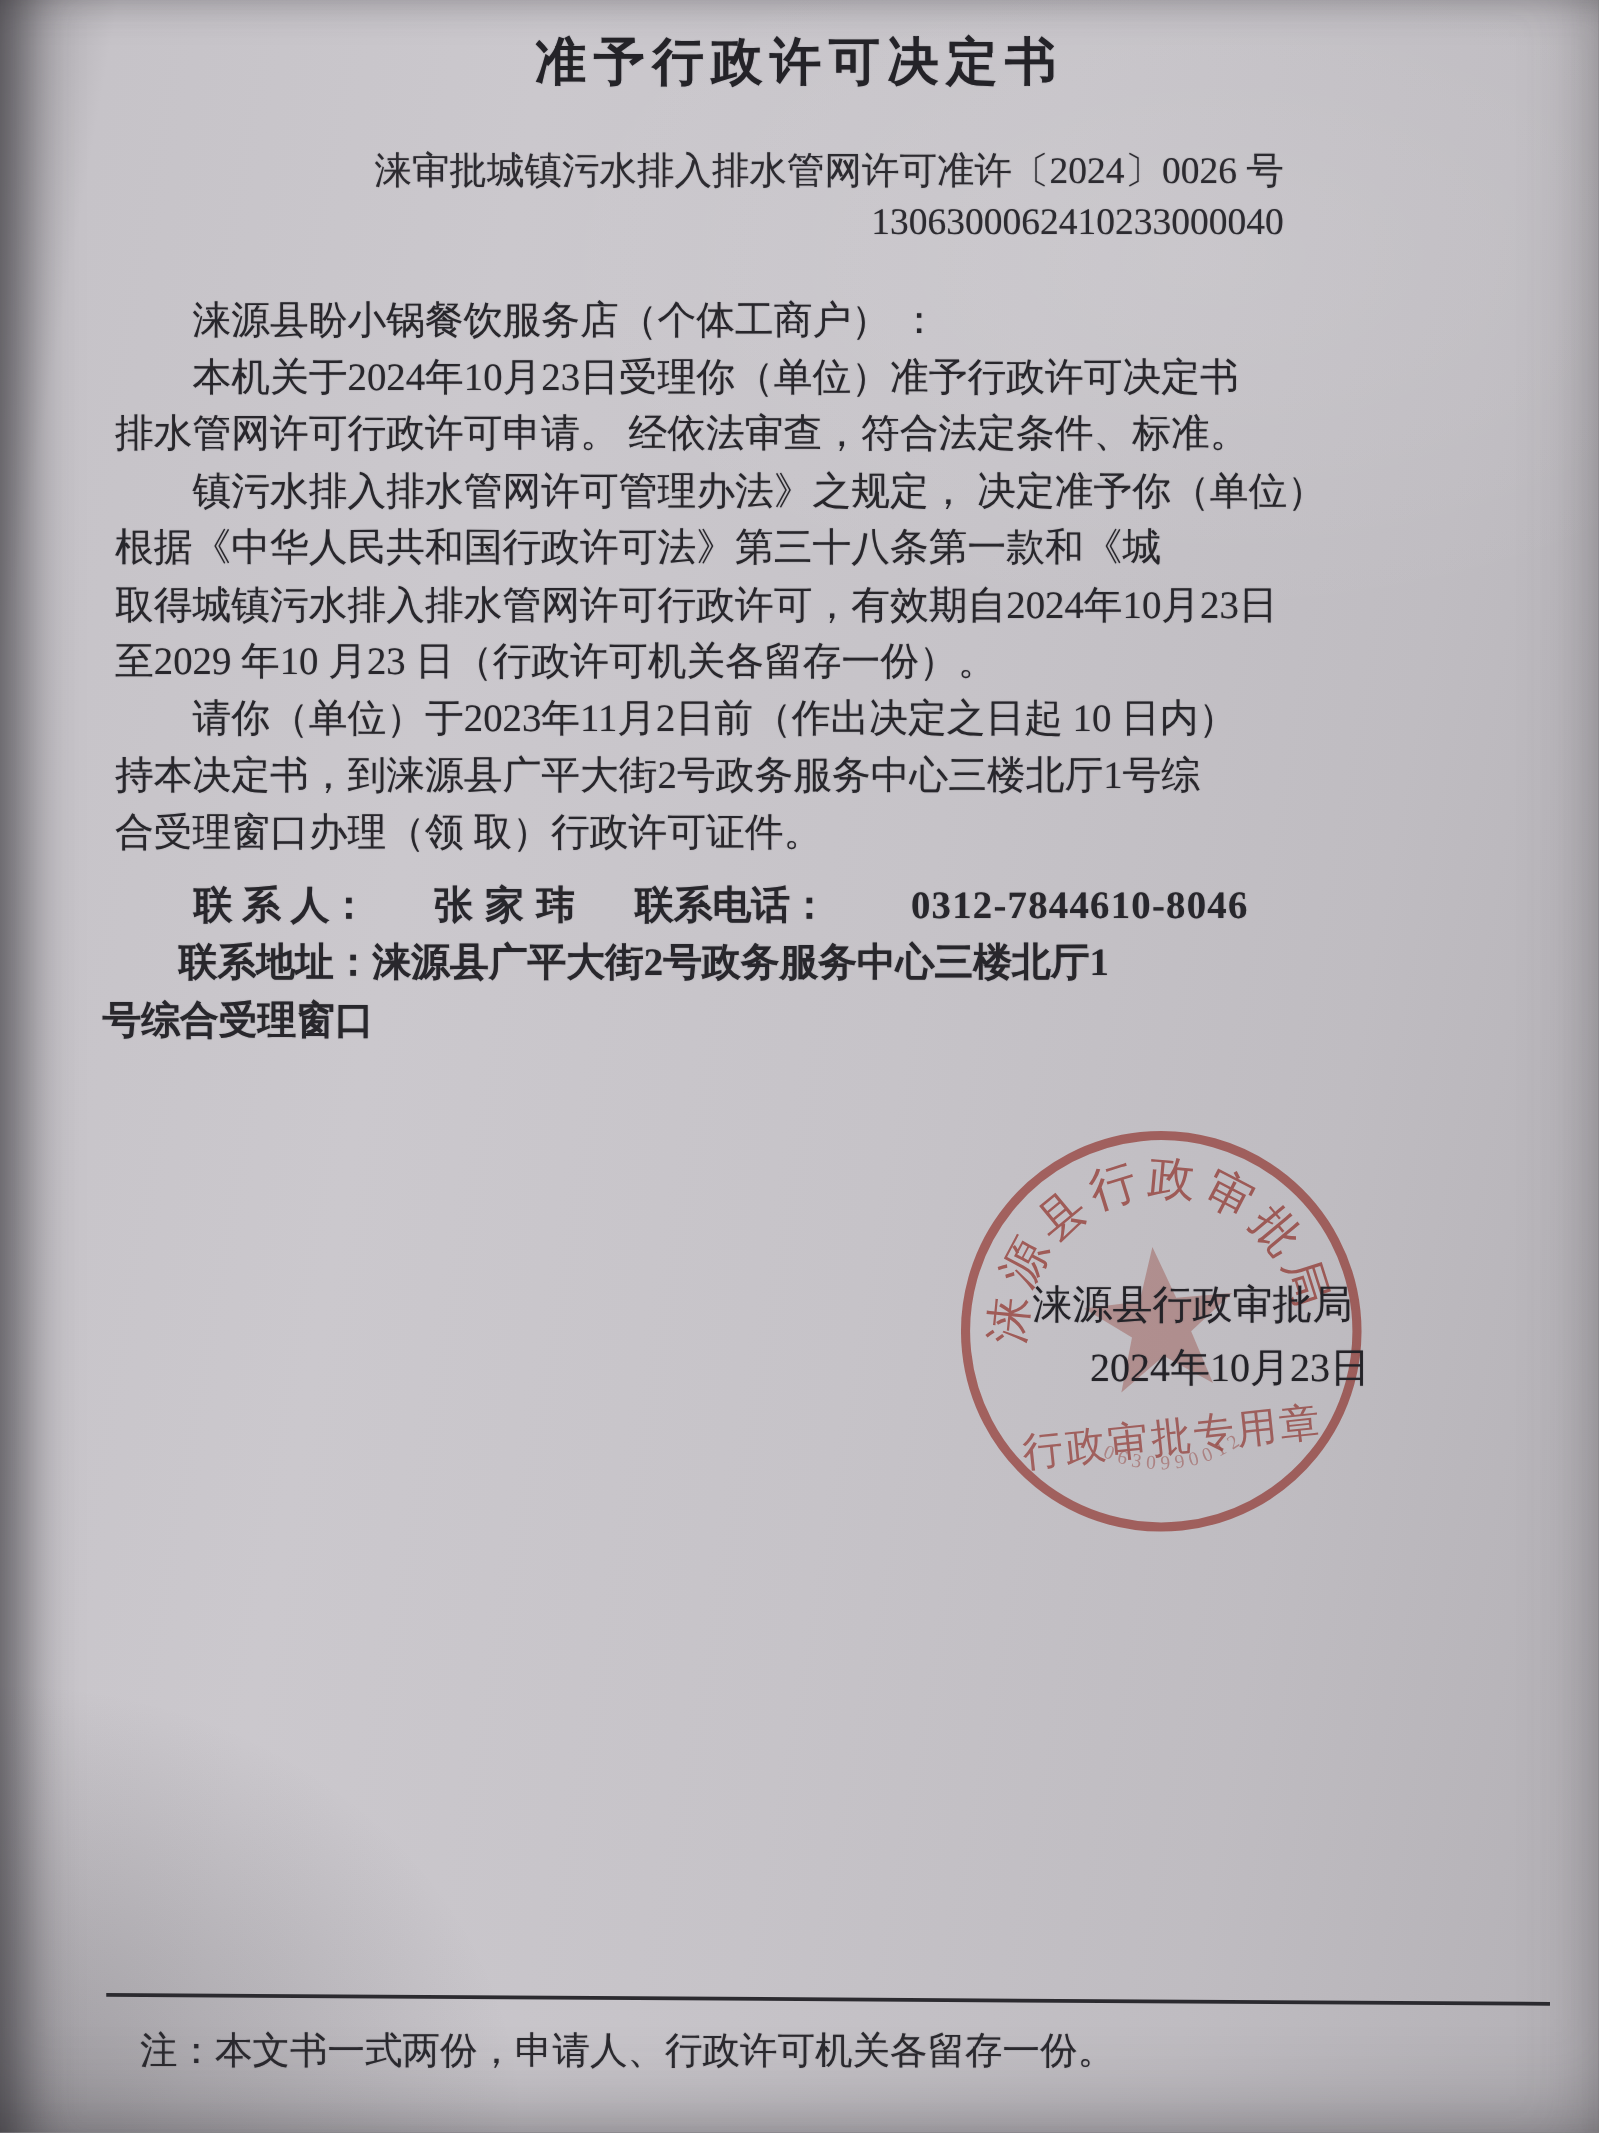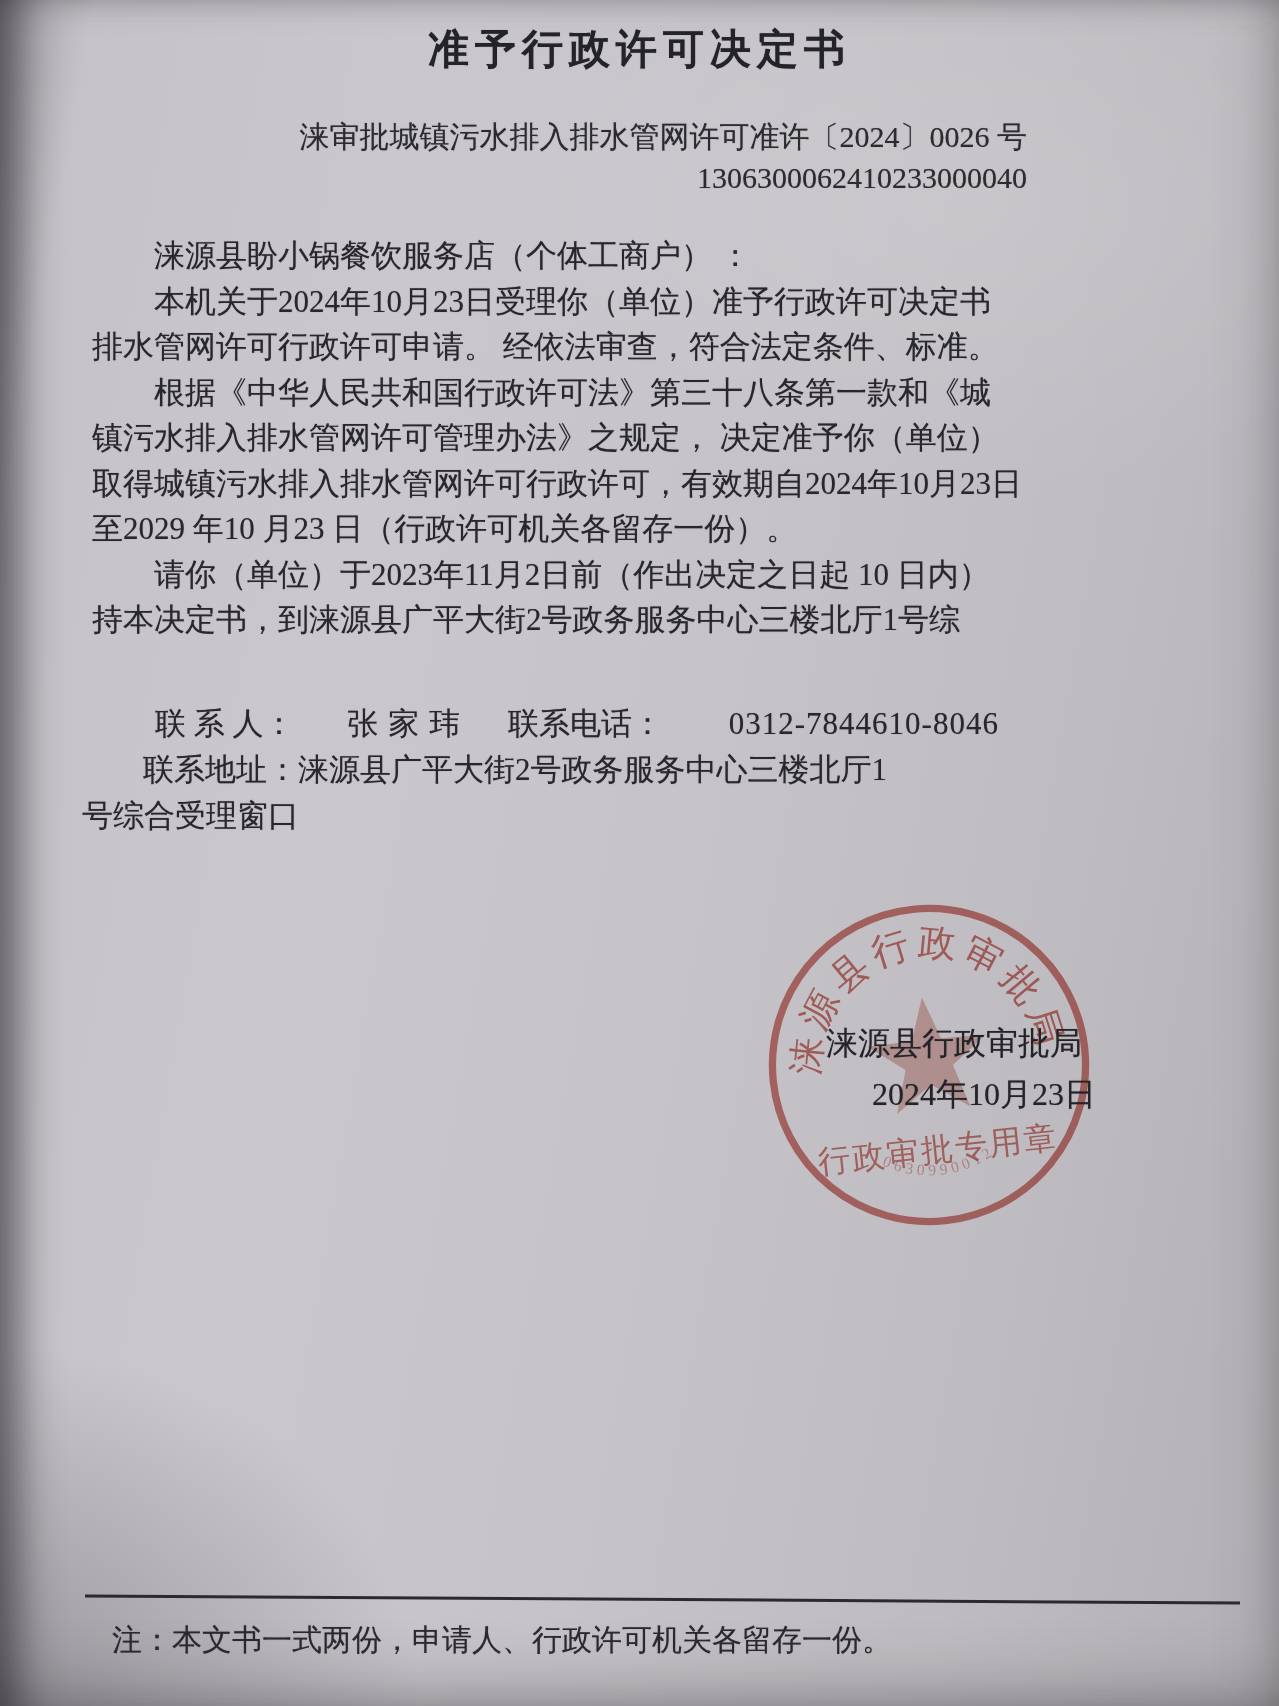--- a/index.html
+++ b/index.html
@@ -36,21 +36,21 @@
   }
   .body-text p{margin:0;}
   .pline{display:block;white-space:nowrap;}
   .para .pline:first-child{text-indent:2em;}
   .recipient{text-indent:2em;}
 
   .contact{
     position:absolute;top:701px;left:82px;width:1010px;
     font-size:31px;line-height:46px;color:#28272c;
   }
-  .contact p{margin:0;}
+  .contact p{margin:0;font-weight:bold;}
   .c-label{margin-left:73px;}
   .c-name{margin-left:45px;letter-spacing:10px;}
   .c-plabel{margin-left:30px;}
   .c-phone{margin-left:58px;letter-spacing:1px;}
   .address{margin-top:14px;}
   .a-label{margin-left:61px;}
 
   .seal{
     position:absolute;left:762px;top:898px;width:334px;height:334px;
     transform:rotate(-6deg);
@@ -85,28 +85,29 @@
     <div>1306300062410233000040</div>
   </div>
 
   <div class="body-text soft">
     <p class="recipient">涞源县盼小锅餐饮服务店（个体工商户） ：</p>
     <p class="para">
       <span class="pline">本机关于2024年10月23日受理你（单位）准予行政许可决定书</span>
       <span class="pline">排水管网许可行政许可申请。 经依法审查，符合法定条件、标准。</span>
     </p>
     <p class="para">
+      <span class="pline">镇污水排入排水管网许可管理办法》之规定， 决定准予你（单位）</span>
       <span class="pline">根据《中华人民共和国行政许可法》第三十八条第一款和《城</span>
-      <span class="pline">镇污水排入排水管网许可管理办法》之规定， 决定准予你（单位）</span>
       <span class="pline">取得城镇污水排入排水管网许可行政许可，有效期自2024年10月23日</span>
       <span class="pline">至2029 年10 月23 日（行政许可机关各留存一份）。</span>
     </p>
     <p class="para">
       <span class="pline">请你（单位）于2023年11月2日前（作出决定之日起 10 日内）</span>
       <span class="pline">持本决定书，到涞源县广平大街2号政务服务中心三楼北厅1号综</span>
+      <span class="pline">合受理窗口办理（领 取）行政许可证件。</span>
     </p>
   </div>
 
   <div class="contact soft">
     <p>
       <span class="c-label">联 系 人：</span>
       <span class="c-name">张家玮</span>
       <span class="c-plabel">联系电话：</span>
       <span class="c-phone">0312-7844610-8046</span>
     </p>

